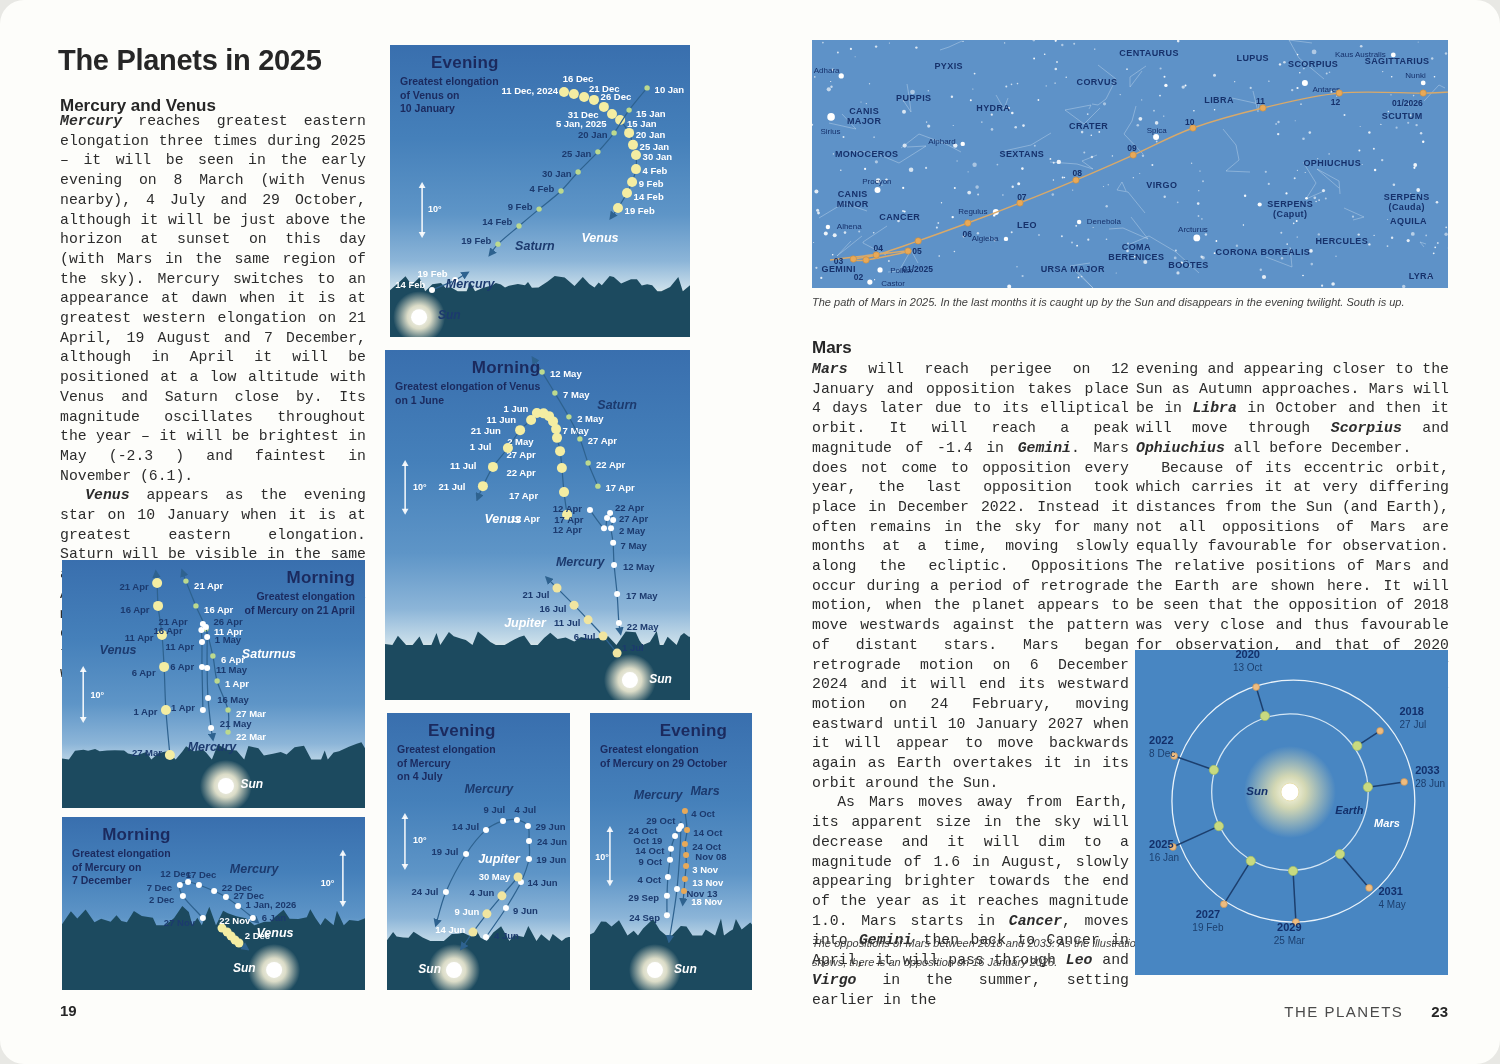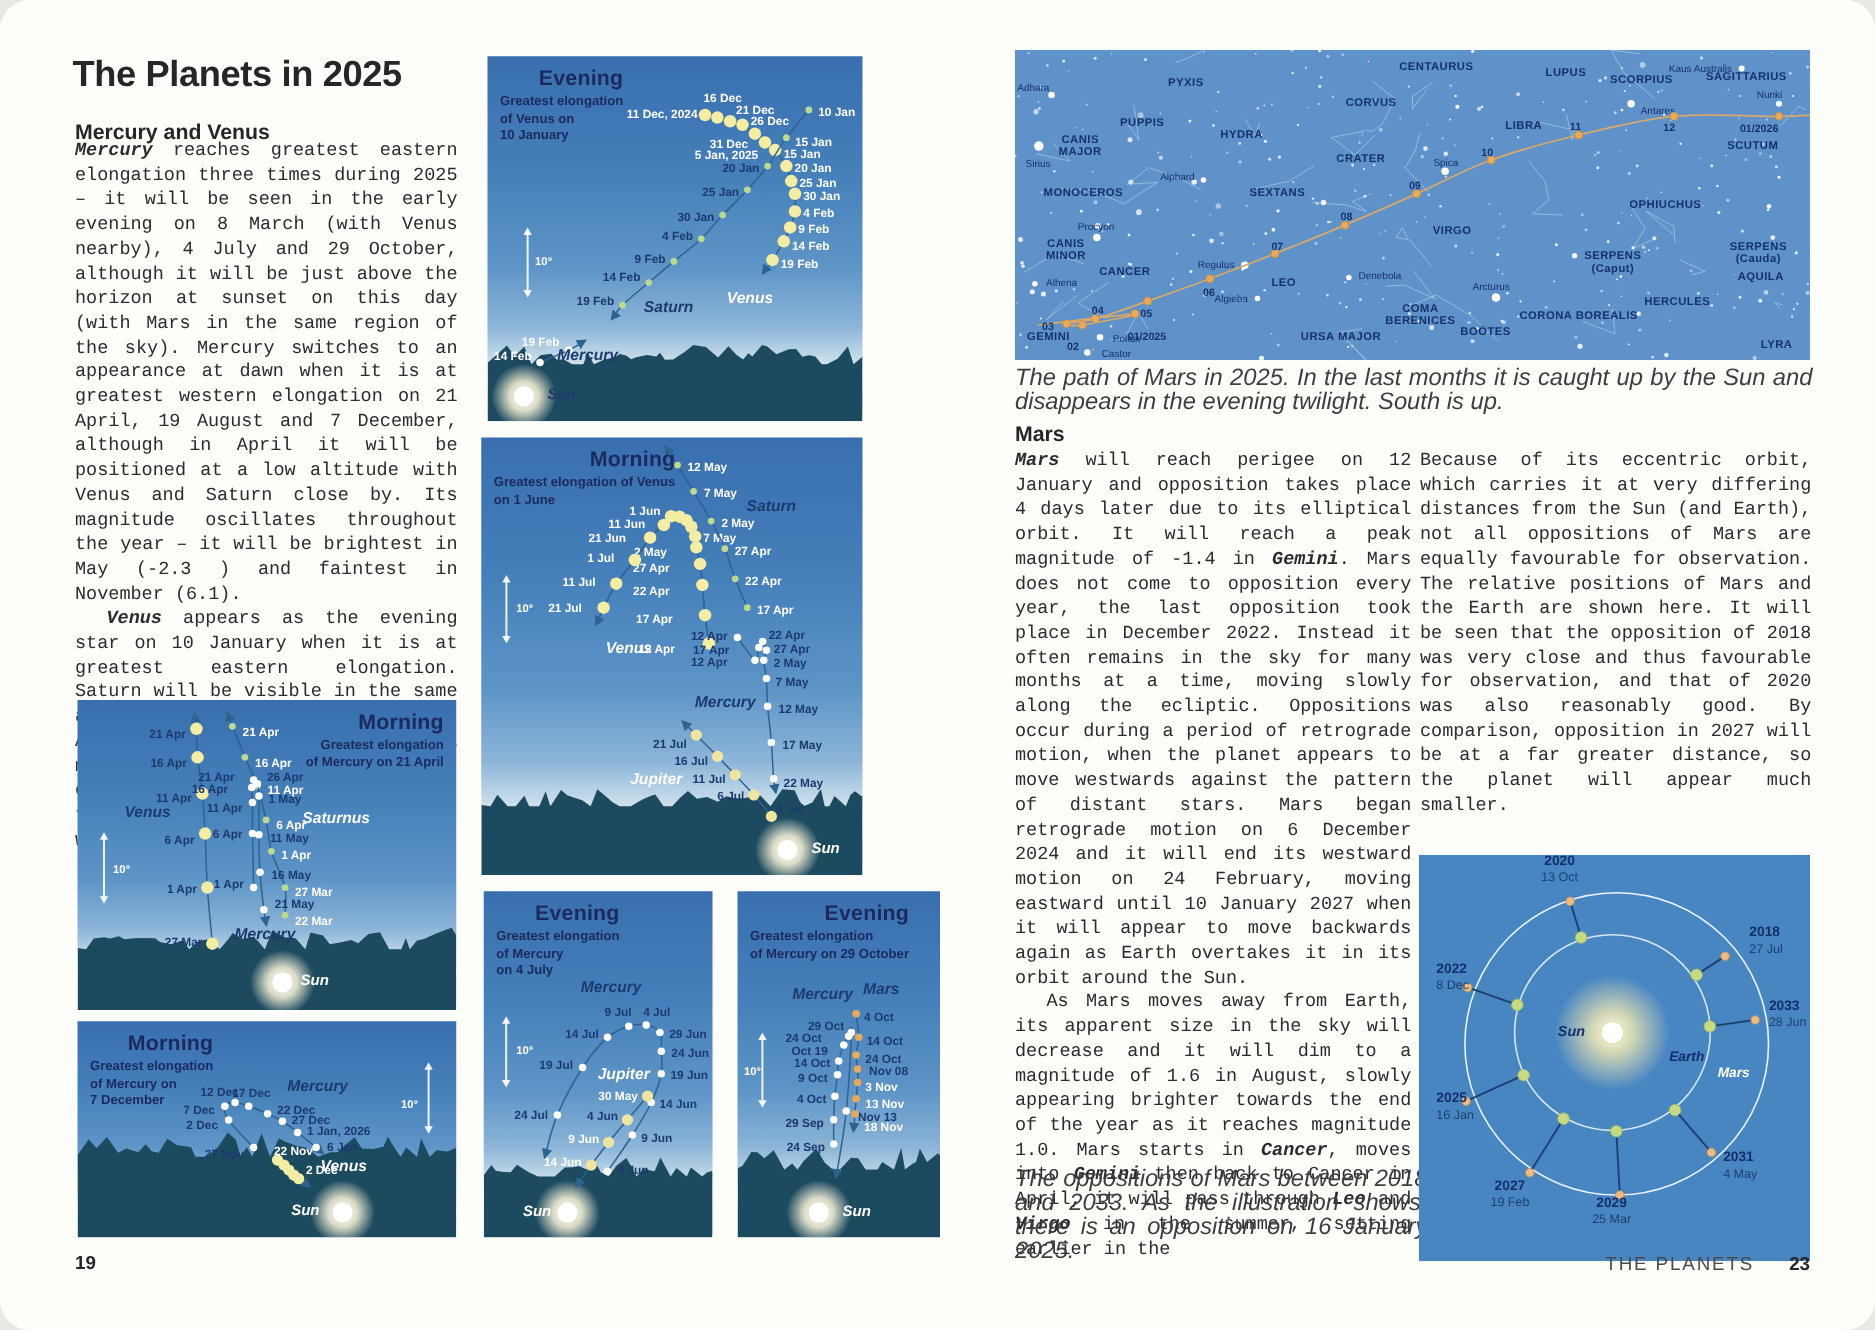--- a/index.html
+++ b/index.html
@@ -9,56 +9,57 @@
   .section-head{font-size:17px;font-weight:bold;color:#262626;}
   #mv-head{left:60px;top:96px;}
   #mars-head{left:812px;top:338px;}
   .bodycol{font-size:14.8px;line-height:19.7px;color:#2c2c2c;text-align:justify;font-family:Liberation Mono, monospace;}
   .bodycol p{margin:0;}
   .bodycol p + p{text-indent:1.7em;}
   .bodycol b i, .bodycol i b{letter-spacing:0;}
   #mv-text{left:60px;top:112px;width:306px;}
   #mars-col1{left:812px;top:360px;width:317px;}
   #mars-col2{left:1136px;top:360px;width:313px;}
-  .caption{font-style:italic;font-size:19px;line-height:19px;color:#3e3e3e;text-align:justify;}
+  .caption{font-style:italic;font-size:11px;line-height:19px;color:#3e3e3e;text-align:justify;}
   #chart-caption{left:812px;top:293px;width:638px;}
   #opp-caption{left:812px;top:934px;width:330px;}
   .pagenum{font-size:15px;font-weight:bold;color:#262626;}
   #footer-left{left:60px;top:1002px;}
   #footer-right{left:1200px;top:1003px;width:248px;text-align:right;}
   #footer-right .book-title{font-size:15px;color:#4a4a4a;letter-spacing:1.5px;margin-right:28px;}
   #footer-right .pagenum{display:inline;}
   
   .sky{overflow:hidden;background:linear-gradient(180deg,#396fae 0%,#4580ba 32%,#5e95c7 58%,#8cb5d8 74%,#c6dce9 83%,#eff0e4 87%,#f5ecd7 89%,#cfdfe7 92%);}
   .sky svg{position:absolute;left:0;top:0;}
   .sky .head{position:absolute;z-index:3;color:#1b2a5e;}
   .sky .head .h1{font-size:17px;font-weight:bold;letter-spacing:0.2px;text-align:right;}
   .sky .head .h2{font-size:10.5px;font-weight:bold;white-space:pre-line;line-height:13.5px;margin-top:2px;}
   
   #star-chart{left:812px;top:40px;width:636px;height:248px;}
-  #orbit-diagram{left:1135px;top:684px;width:313px;height:325px;}
+  #orbit-diagram{left:1135px;top:650px;width:313px;height:325px;}
 </style>
 </head>
 <body>
 
 <div id="page">
   <div class="abs" id="main-title">The Planets in 2025</div>
   <div class="abs section-head" id="mv-head">Mercury and Venus</div>
   <div class="abs bodycol" id="mv-text">
       <p><b><i>Mercury</i></b> reaches greatest eastern elongation three times during 2025 – it will be seen in the early evening on 8 March (with Venus nearby), 4 July and 29 October, although it will be just above the horizon at sunset on this day (with Mars in the same region of the sky). Mercury switches to an appearance at dawn when it is at greatest western elongation on 21 April, 19 August and 7 December, although in April it will be positioned at a low altitude with Venus and Saturn close by. Its magnitude oscillates throughout the year – it will be brightest in May (-2.3 ) and faintest in November (6.1).</p>
       <p><b><i>Venus</i></b> appears as the evening star on 10 January when it is at greatest eastern elongation. Saturn will be visible in the same area and both planets will lie in Aquarius. On 1 June Venus will move to greatest western elongation in Pisces and appear in the morning. On both occasions it will shine brightly at mag. -4.4.</p>
     </div>
 
   <div class="abs caption" id="chart-caption">The path of Mars in 2025. In the last months it is caught up by the Sun and disappears in the evening twilight. South is up.</div>
   <div class="abs section-head" id="mars-head">Mars</div>
   <div class="abs bodycol" id="mars-col1">
       <p><b><i>Mars</i></b> will reach perigee on 12 January and opposition takes place 4 days later due to its elliptical orbit. It will reach a peak magnitude of -1.4 in <b><i>Gemini</i></b>. Mars does not come to opposition every year, the last opposition took place in December 2022. Instead it often remains in the sky for many months at a time, moving slowly along the ecliptic. Oppositions occur during a period of retrograde motion, when the planet appears to move westwards against the pattern of distant stars. Mars began retrograde motion on 6 December 2024 and it will end its westward motion on 24 February, moving eastward until 10 January 2027 when it will appear to move backwards again as Earth overtakes it in its orbit around the Sun.</p>
       <p>As Mars moves away from Earth, its apparent size in the sky will decrease and it will dim to a magnitude of 1.6 in August, slowly appearing brighter towards the end of the year as it reaches magnitude 1.0. Mars starts in <b><i>Cancer</i></b>, moves into <b><i>Gemini</i></b> then back to Cancer in April, it will pass through <b><i>Leo</i></b> and <b><i>Virgo</i></b> in the summer, setting earlier in the</p>
     </div>
   <div class="abs bodycol" id="mars-col2">
+      <p>evening and appearing closer to the Sun as Autumn approaches. Mars will be in <b><i>Libra</i></b> in October and then it will move through <b><i>Scorpius</i></b> and <b><i>Ophiuchius</i></b> all before December.</p>
       <p>Because of its eccentric orbit, which carries it at very differing distances from the Sun (and Earth), not all oppositions of Mars are equally favourable for observation. The relative positions of Mars and the Earth are shown here. It will be seen that the opposition of 2018 was very close and thus favourable for observation, and that of 2020 was also reasonably good. By comparison, opposition in 2027 will be at a far greater distance, so the planet will appear much smaller.</p>
     </div>
   <div class="abs caption" id="opp-caption">The oppositions of Mars between 2018 and 2033. As the illustration shows, there is an opposition on 16 January 2025.</div>
 
   <div class="abs" id="star-chart"><svg width="636" height="248" viewBox="0 0 636 248">
         <rect x="0" y="0" width="636" height="248" fill="#5e92c8"></rect>
         <path d="M612 207L608 202L614 204" stroke="rgba(235,244,252,0.45)" stroke-width="0.7" fill="none"></path>
         <path d="M324 66L320 81L312 94L331 114" stroke="rgba(235,244,252,0.45)" stroke-width="0.7" fill="none"></path>
         <path d="M491 122L504 143L494 159L512 151" stroke="rgba(235,244,252,0.45)" stroke-width="0.7" fill="none"></path>
         <path d="M150 1L137 7L128 10" stroke="rgba(235,244,252,0.45)" stroke-width="0.7" fill="none"></path>

